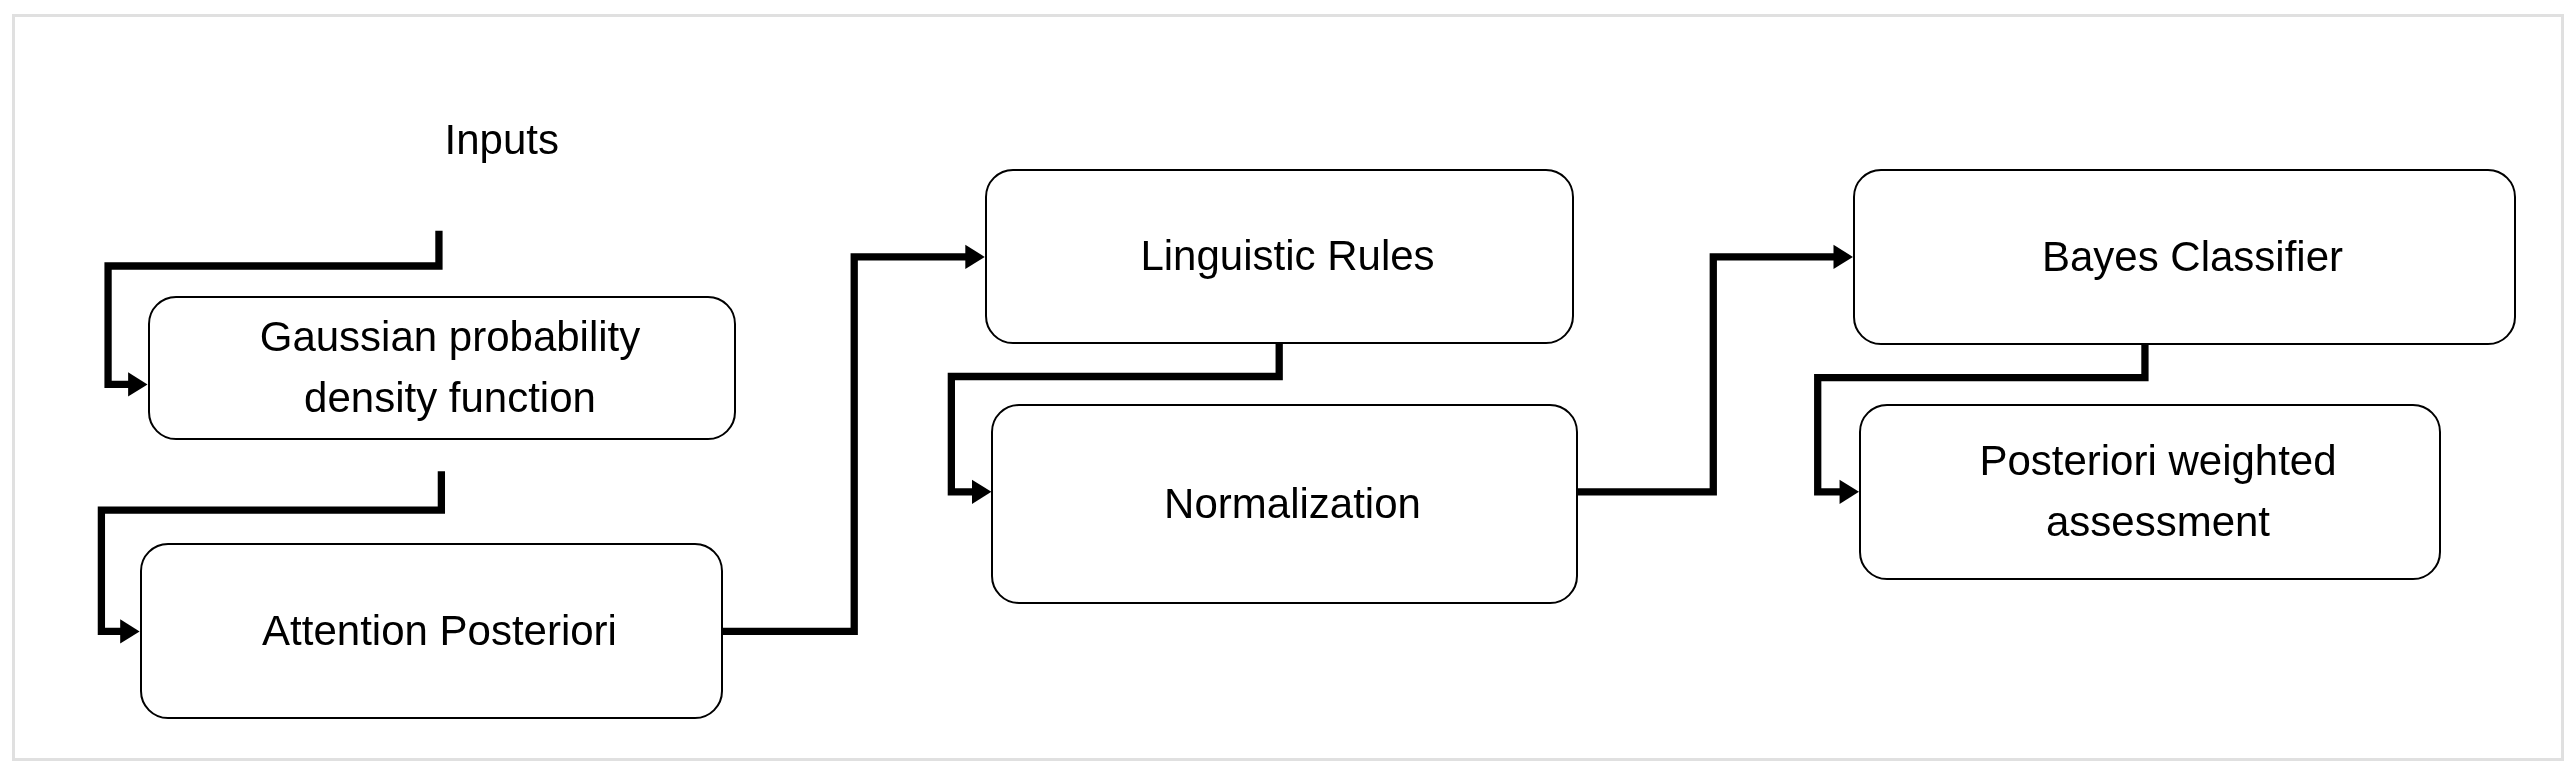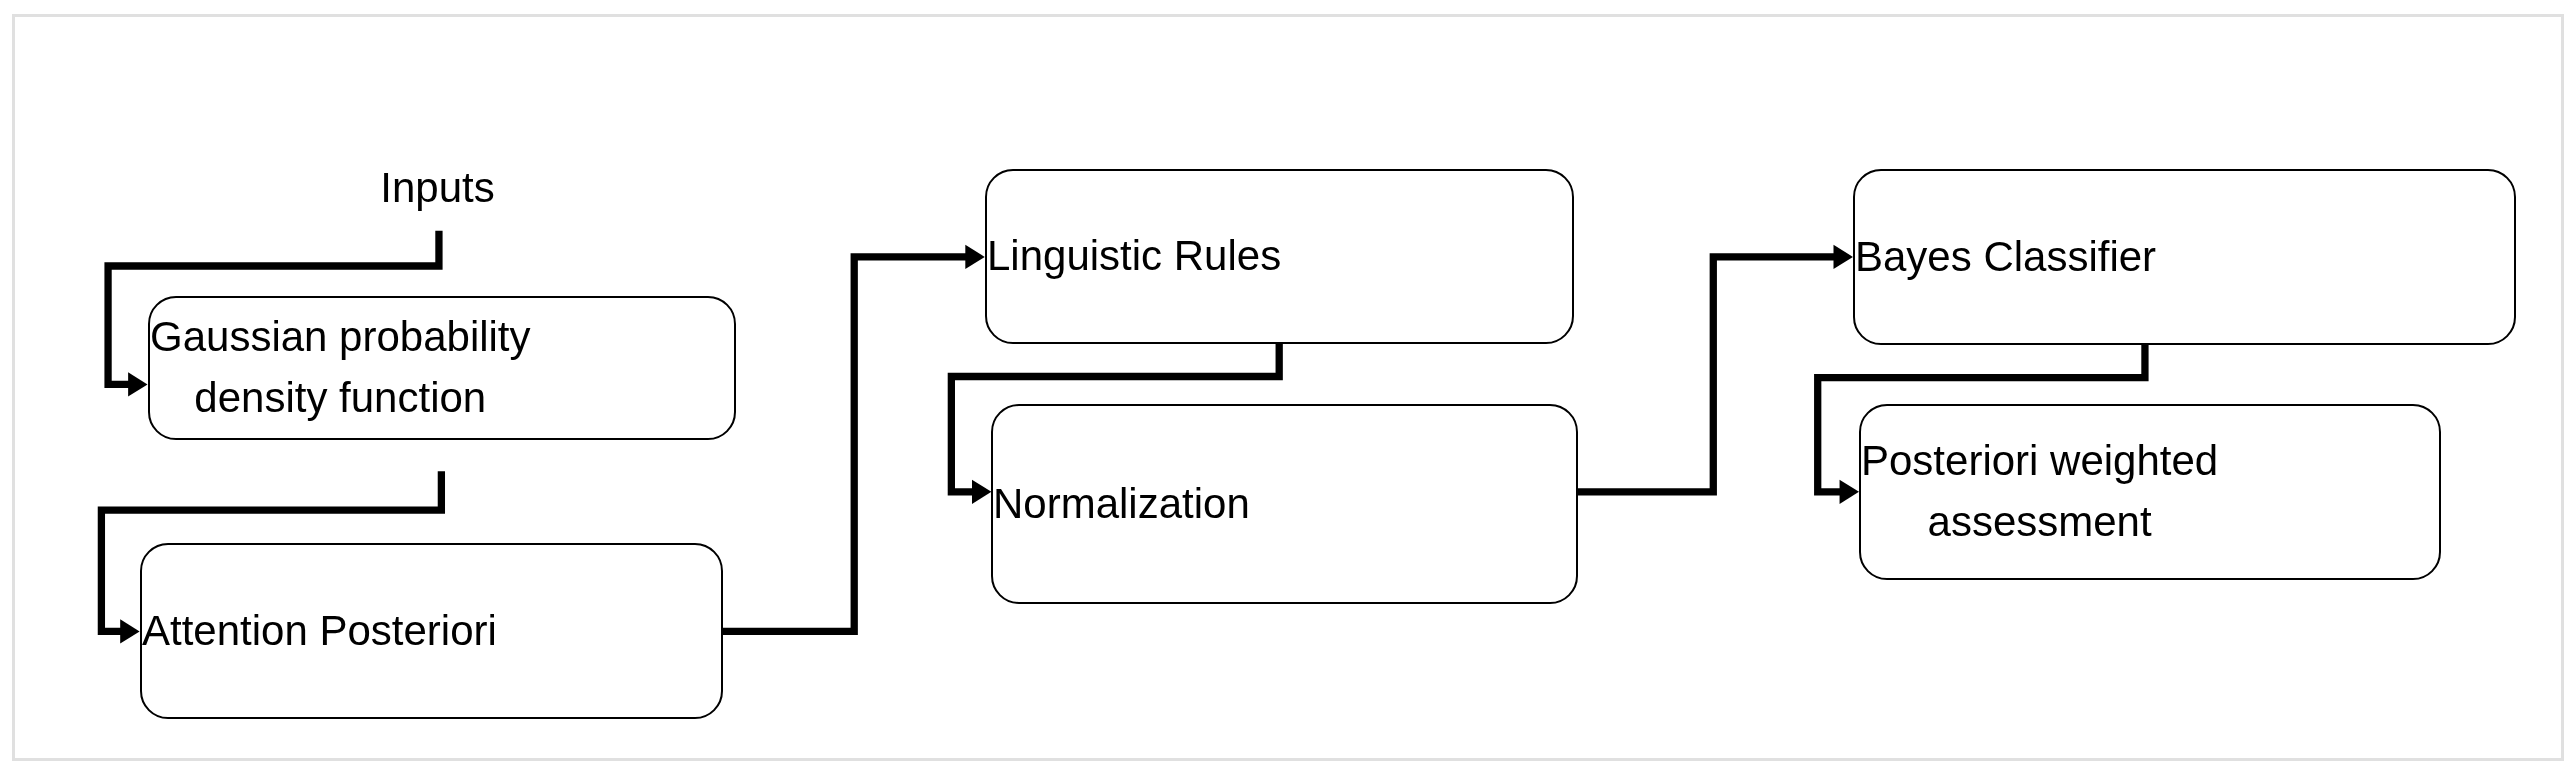--- a/index.html
+++ b/index.html
@@ -33,41 +33,41 @@
     height: 773px;
   }
   .node {
     position: absolute;
     box-sizing: border-box;
     background: #ffffff;
     border: 2.1px solid #000000;
     border-radius: 28px;
     display: flex;
     align-items: center;
-    justify-content: flex-start;
+    justify-content: center;
     text-align: center;
     font-size: 42px;
     line-height: 1.45;
     white-space: pre-line;
+    padding-left: 16px;
   }
   #node-gaussian      { left: 148px;  top: 296px; width: 588px; height: 144px; }
   #node-attention     { left: 140px;  top: 543px; width: 583px; height: 176px; }
   #node-linguistic    { left: 985px; top: 169px; width: 589px; height: 175px; }
   #node-normalization { left: 991px; top: 404px; width: 587px; height: 200px; }
   #node-bayes         { left: 1853px; top: 169px; width: 663px; height: 176px; }
   #node-posteriori    { left: 1859px; top: 404px; width: 582px; height: 176px; }
   .inputs-label {
     position: absolute;
     left: 316px;
     top: 119px;
     width: 243px;
-    text-align: center;
+    text-align: right;
     font-size: 42px;
     line-height: 1.0;
-    margin-top: 48px;
   }
   .edge-line {
     fill: none;
     stroke: #000000;
     stroke-width: 12px;
     stroke-linejoin: miter;
     stroke-linecap: butt;
   }
   .edge-arrowhead {
     fill: #000000;

